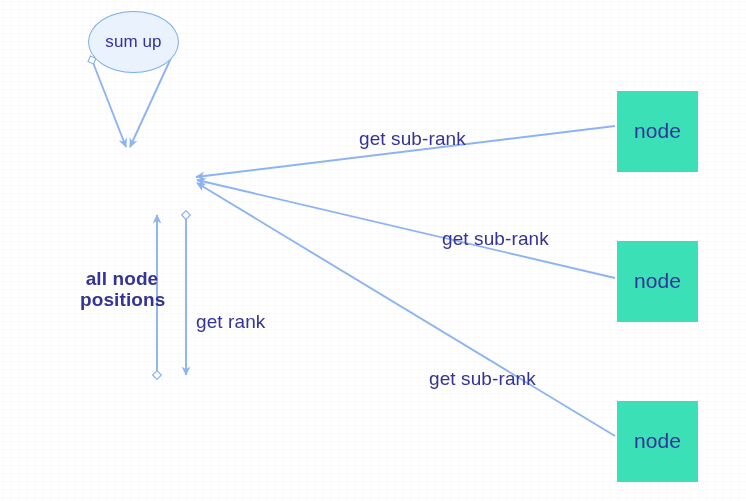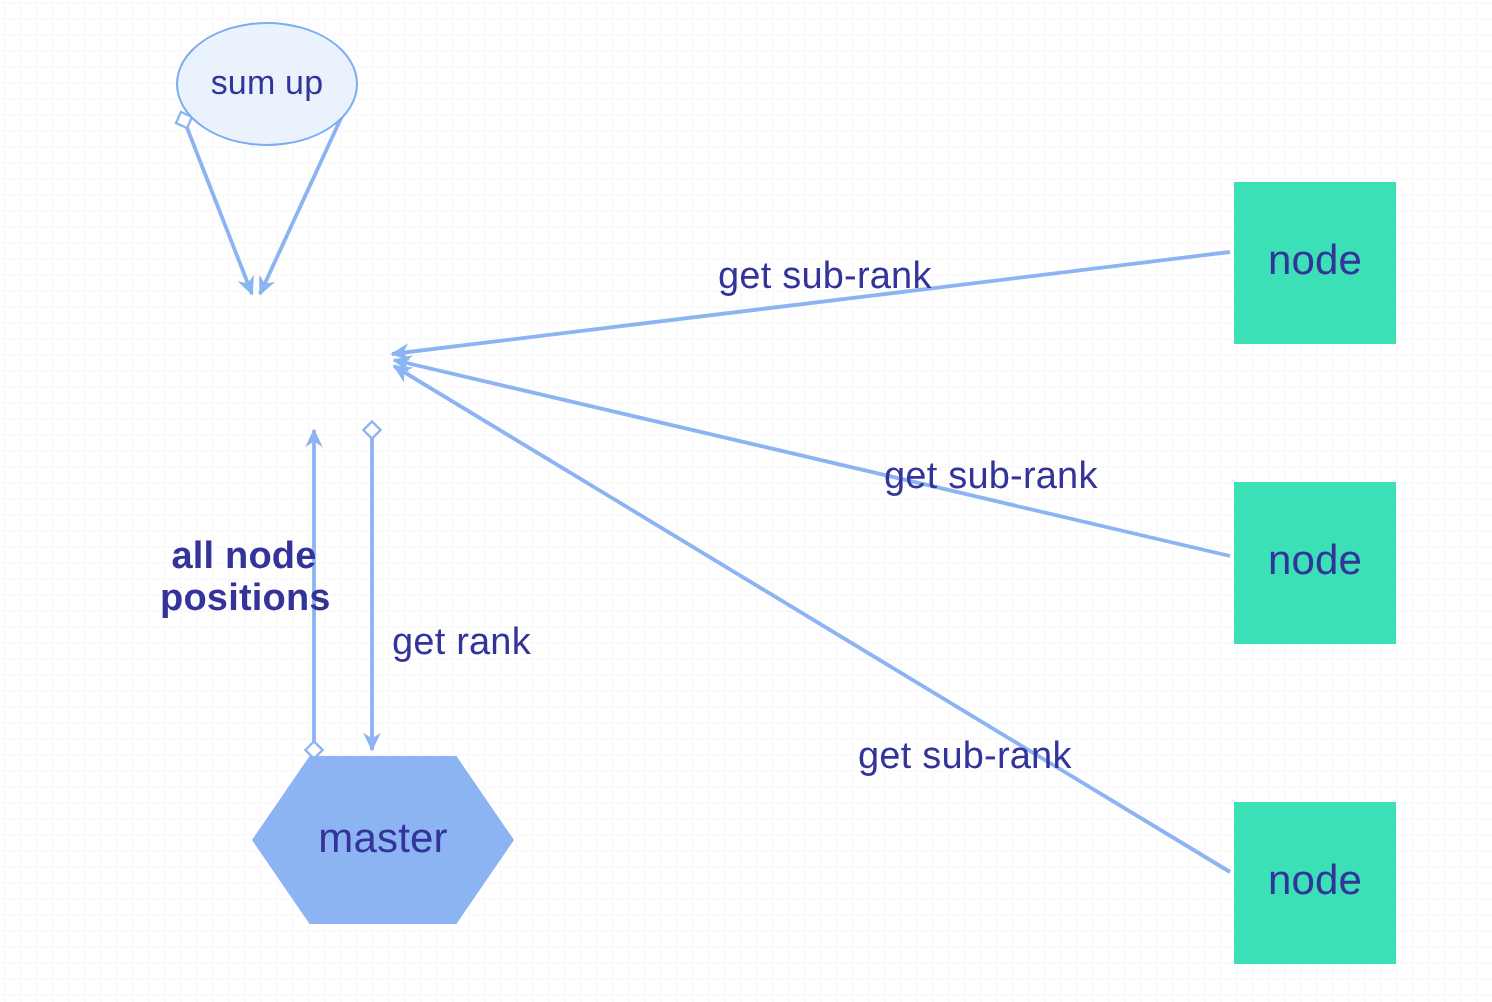--- a/index.html
+++ b/index.html
@@ -132,23 +132,20 @@
 
       <path d="M186,215 L186,375" marker-start="url(#diamondBlue)" marker-end="url(#arrowBlue)"></path>
     </g>
   </svg>
 
   <div class="shape" id="node-sumup">
     <span class="shape-label">sum up</span>
   </div>
 
 
-  <div class="shape" id="node-master">
-    <span class="shape-label">master</span>
-  </div>
 
   <div class="shape node-box" id="node-n1">
     <span class="shape-label">node</span>
   </div>
 
   <div class="shape node-box" id="node-n2">
     <span class="shape-label">node</span>
   </div>
 
   <div class="shape node-box" id="node-n3">

